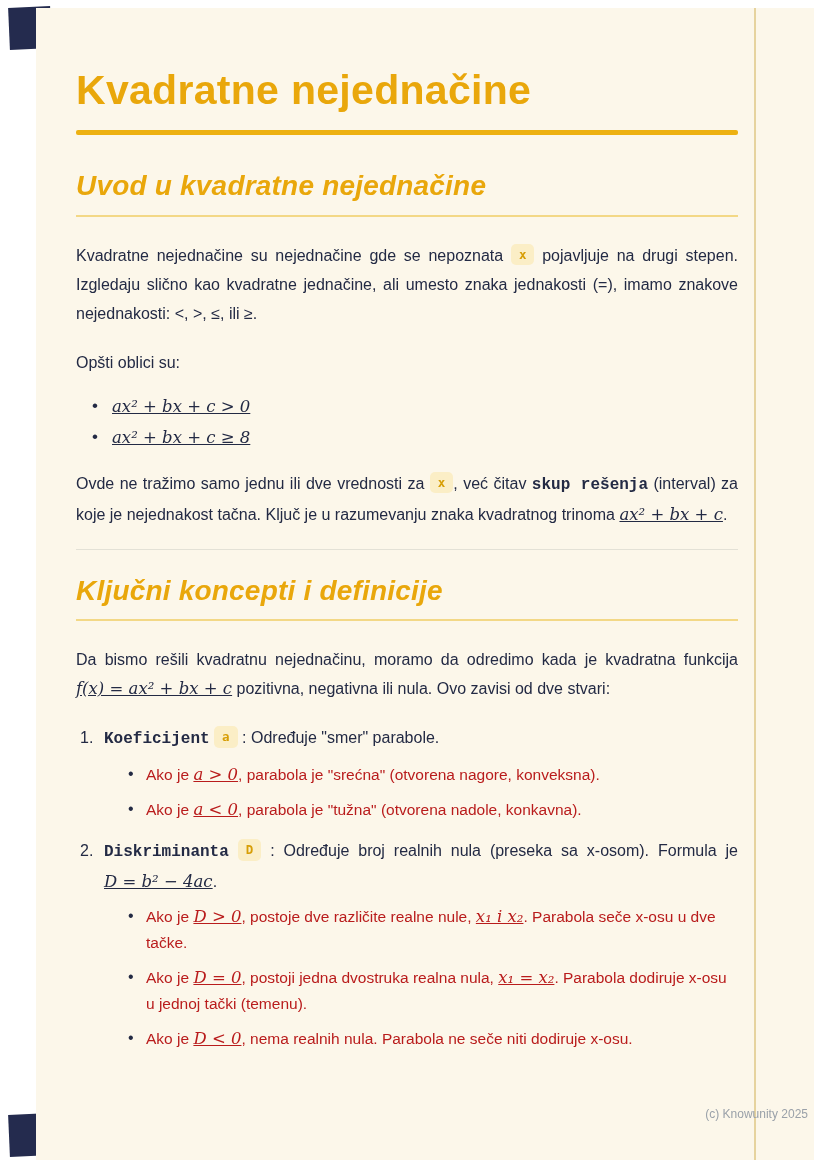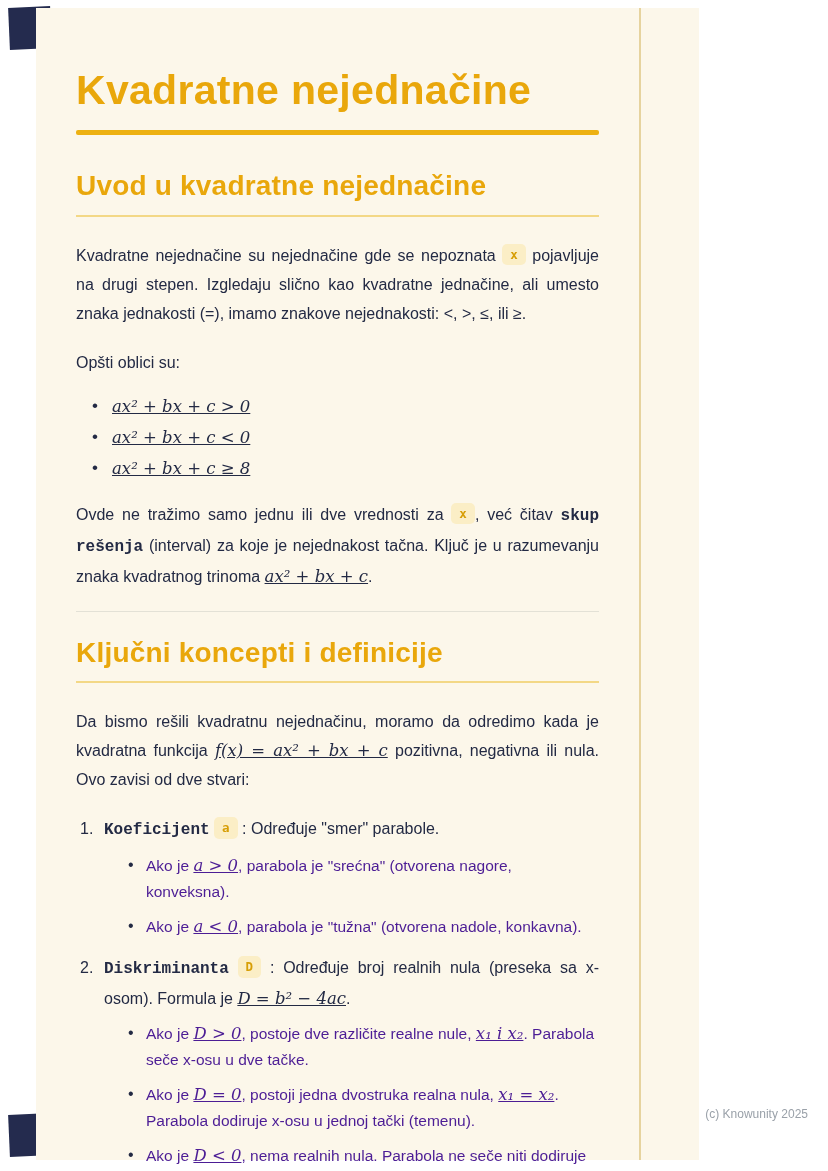--- a/index.html
+++ b/index.html
@@ -1,43 +1,43 @@
 <!DOCTYPE html>
 <html><head>
 <meta charset="utf-8">
 <style>
   html,body{margin:0;padding:0;background:#ffffff;}
   .canvas{position:relative;width:828px;height:1171px;background:#ffffff;overflow:hidden;
           font-family:"Liberation Sans",sans-serif;}
   .corner{position:absolute;width:42px;height:42px;background:#242B4E;transform:rotate(-2.5deg);}
   .corner-top{left:9px;top:7px;}
   .corner-bottom{left:9px;top:1114px;}
-  .paper{position:absolute;left:36px;top:8px;width:663px;height:1152px;background:#FCF7EA;
-         box-sizing:border-box;padding:60px 100px 40px 40px;}
+  .paper{position:absolute;left:36px;top:8px;width:778px;height:1152px;background:#FCF7EA;
+         box-sizing:border-box;padding:60px 76px 40px 40px;}
   .margin-line{position:absolute;top:0;bottom:0;right:58px;width:2px;background:#E6D39E;}
   .title{font-size:41px;line-height:1.12;font-weight:800;color:#E9A70B;margin:0 0 16px;letter-spacing:.3px;}
   .title-rule{height:5px;background:#EDB112;border-radius:2px;margin:0 0 34px;}
-  h2{font-size:28px;line-height:1.2;font-weight:800;color:#E9A70B;margin:0;letter-spacing:.2px;}
+  h2{font-size:28px;line-height:1.2;font-weight:800;color:#E9A70B;margin:0;letter-spacing:.2px;font-style:italic;}
   .h-rule{height:2px;background:#F3D886;margin:12px 0 24px;}
   .body{font-size:16px;line-height:29px;color:#232A44;text-align:justify;margin:14px 0 20px;}
   b{font-weight:700;color:#232A44;font-family:Liberation Mono, monospace;}
   .chip{display:inline-block;background:#FBEEC6;color:#D79E06;font-weight:700;font-size:12.5px;
         line-height:1;padding:5px 8px 4px;border-radius:5px;vertical-align:2px;
         font-family:"DejaVu Sans Mono",monospace;}
   .math{font-family:"DejaVu Serif","DejaVu Sans",serif;font-style:italic;font-size:16.5px;white-space:nowrap;text-decoration:underline;}
   .math-list{list-style:none;margin:0 0 22px;padding:0 0 0 16px;}
   .math-list li{position:relative;padding-left:20px;margin:0 0 12px;color:#232A44;}
   .math-list li::before{content:"•";position:absolute;left:0;top:-1px;font-size:17px;color:#232A44;}
   .divider{border:none;border-top:1px solid #E3E1D6;margin:14px 0 24px;}
   .num-item{display:flex;margin:0 0 4px;}
   .num{flex:none;width:24px;padding-left:4px;font-size:16px;line-height:29px;color:#232A44;}
   .num-body{flex:1;min-width:0;}
   .lead{font-size:16px;line-height:29px;color:#232A44;text-align:justify;margin:0 0 8px;}
   .sub-list{list-style:none;margin:0 0 6px;padding:0 0 0 24px;}
-  .sub-list li{position:relative;padding-left:18px;margin:0 0 9px;font-size:15.5px;line-height:26px;color:#4c1d95;}
+  .sub-list li{position:relative;padding-left:18px;margin:0 0 9px;font-size:15.5px;line-height:26px;color:#b91c1c;}
   .sub-list li::before{content:"•";position:absolute;left:0;top:-1px;font-size:16px;color:#232A44;}
   .footer{position:absolute;right:20px;bottom:50px;font-size:12px;color:#9AA1A9;}
 </style>
 </head>
 <body>
 
 <div class="canvas">
   <div class="corner corner-top"></div>
   <div class="corner corner-bottom"></div>
 
@@ -49,21 +49,20 @@
 
     <h2>Uvod u kvadratne nejednačine</h2>
     <div class="h-rule"></div>
 
     <p class="body"><span>Kvadratne nejednačine su nejednačine gde se nepoznata</span> <span class="chip">x</span> <span>pojavljuje na drugi stepen. Izgledaju slično kao kvadratne jednačine, ali umesto znaka jednakosti (=), imamo znakove nejednakosti: &lt;, &gt;, ≤, ili ≥.</span></p>
 
     <p class="body">Opšti oblici su:</p>
 
     <ul class="math-list">
       <li><span class="math">ax² + bx + c &gt; 0</span></li>
-      <li><span class="math">ax² + bx + c &lt; 0</span></li>
       <li><span class="math">ax² + bx + c ≥ 8</span></li>
     </ul>
 
     <p class="body"><span>Ovde ne tražimo samo jednu ili dve vrednosti za</span> <span class="chip">x</span><span>, već čitav</span> <b>skup rešenja</b> <span>(interval) za koje je nejednakost tačna. Ključ je u razumevanju znaka kvadratnog trinoma</span> <span class="math">ax² + bx + c</span><span>.</span></p>
 
     <hr class="divider">
 
     <h2>Ključni koncepti i definicije</h2>
     <div class="h-rule"></div>
 

